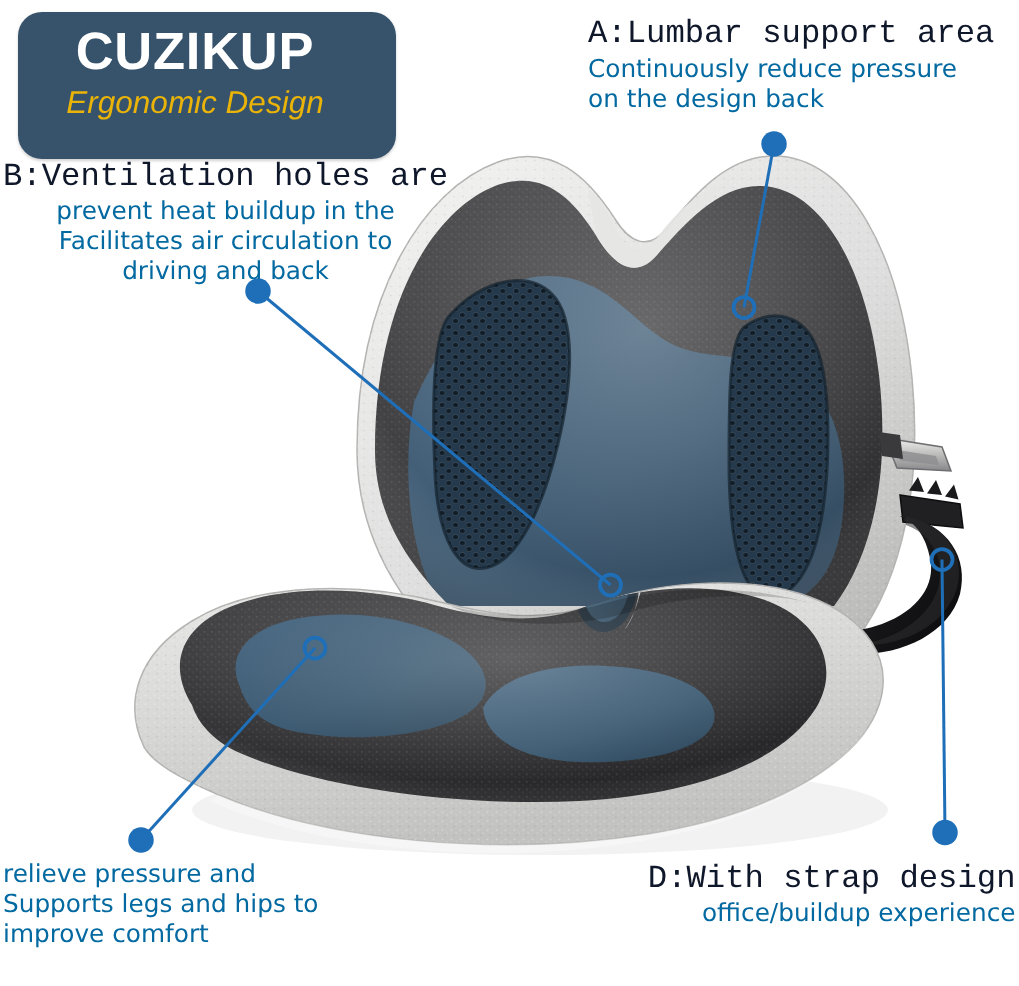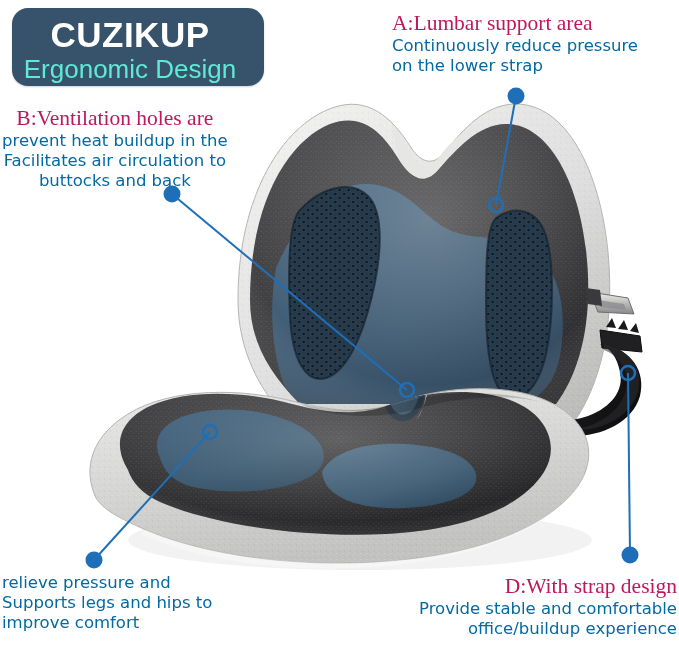--- a/index.html
+++ b/index.html
@@ -18,52 +18,53 @@
     overflow: hidden;
     background: #ffffff;
   }
 
   
   .brand-badge {
     position: absolute;
     left: 12px;
     top: 8px;
     width: 252px;
-    height: 78px;
+    height: 98px;
     background: #36536b;
     border-radius: 16px;
     box-shadow: 0 1px 2px rgba(0,0,0,0.18);
     box-sizing: border-box;
     padding: 6px 16px 0 0;
     text-align: center;
   }
   .brand-name {
     font-family: "Liberation Sans", sans-serif;
     font-weight: bold;
     font-size: 35px;
     letter-spacing: 0.5px;
     color: #ffffff;
     line-height: 42px;
     display: block;
   }
   .brand-sub {
     font-family: "Liberation Sans", sans-serif;
     font-weight: normal;
-    font-size: 26px;
-    color: #5eead4;
+    font-size: 21px;
+    color: #eab308;
     line-height: 26px;
     display: block;
+    font-style: italic;
   }
 
   
   .callout { position: absolute; }
   .callout-title {
-    font-family: Liberation Serif, serif;
+    font-family: Liberation Mono, monospace;
     font-size: 21.5px;
-    color: #be185d;
+    color: #0f172a;
     line-height: 26px;
     white-space: nowrap;
     display: block;
   }
   .callout-body {
     font-family: "DejaVu Sans", sans-serif;
     font-size: 16.5px;
     color: #0369a1;
     line-height: 20px;
     display: block;
@@ -320,35 +321,34 @@
   </svg>
 
   <div class="brand-badge" style="background: rgb(54, 83, 107);">
     <span class="brand-name">CUZIKUP</span>
     <span class="brand-sub">Ergonomic Design</span>
   </div>
 
   <div class="callout" id="callout-a">
     <span class="callout-title">A:Lumbar support area</span>
     <span class="callout-body">Continuously reduce pressure</span>
-    <span class="callout-body">on the lower strap</span>
+    <span class="callout-body">on the design back</span>
   </div>
 
   <div class="callout" id="callout-b">
     <span class="callout-title">B:Ventilation holes are</span>
     <span class="callout-body">prevent heat buildup in the</span>
     <span class="callout-body">Facilitates air circulation to</span>
-    <span class="callout-body">buttocks and back</span>
+    <span class="callout-body">driving and back</span>
   </div>
 
   <div class="callout" id="callout-c">
     <span class="callout-body">relieve pressure and</span>
     <span class="callout-body">Supports legs and hips to</span>
     <span class="callout-body">improve comfort</span>
   </div>
 
   <div class="callout" id="callout-d">
     <span class="callout-title">D:With strap design</span>
-    <span class="callout-body">Provide stable and comfortable</span>
     <span class="callout-body">office/buildup experience</span>
   </div>
 
 </div>
 
 </body></html>

